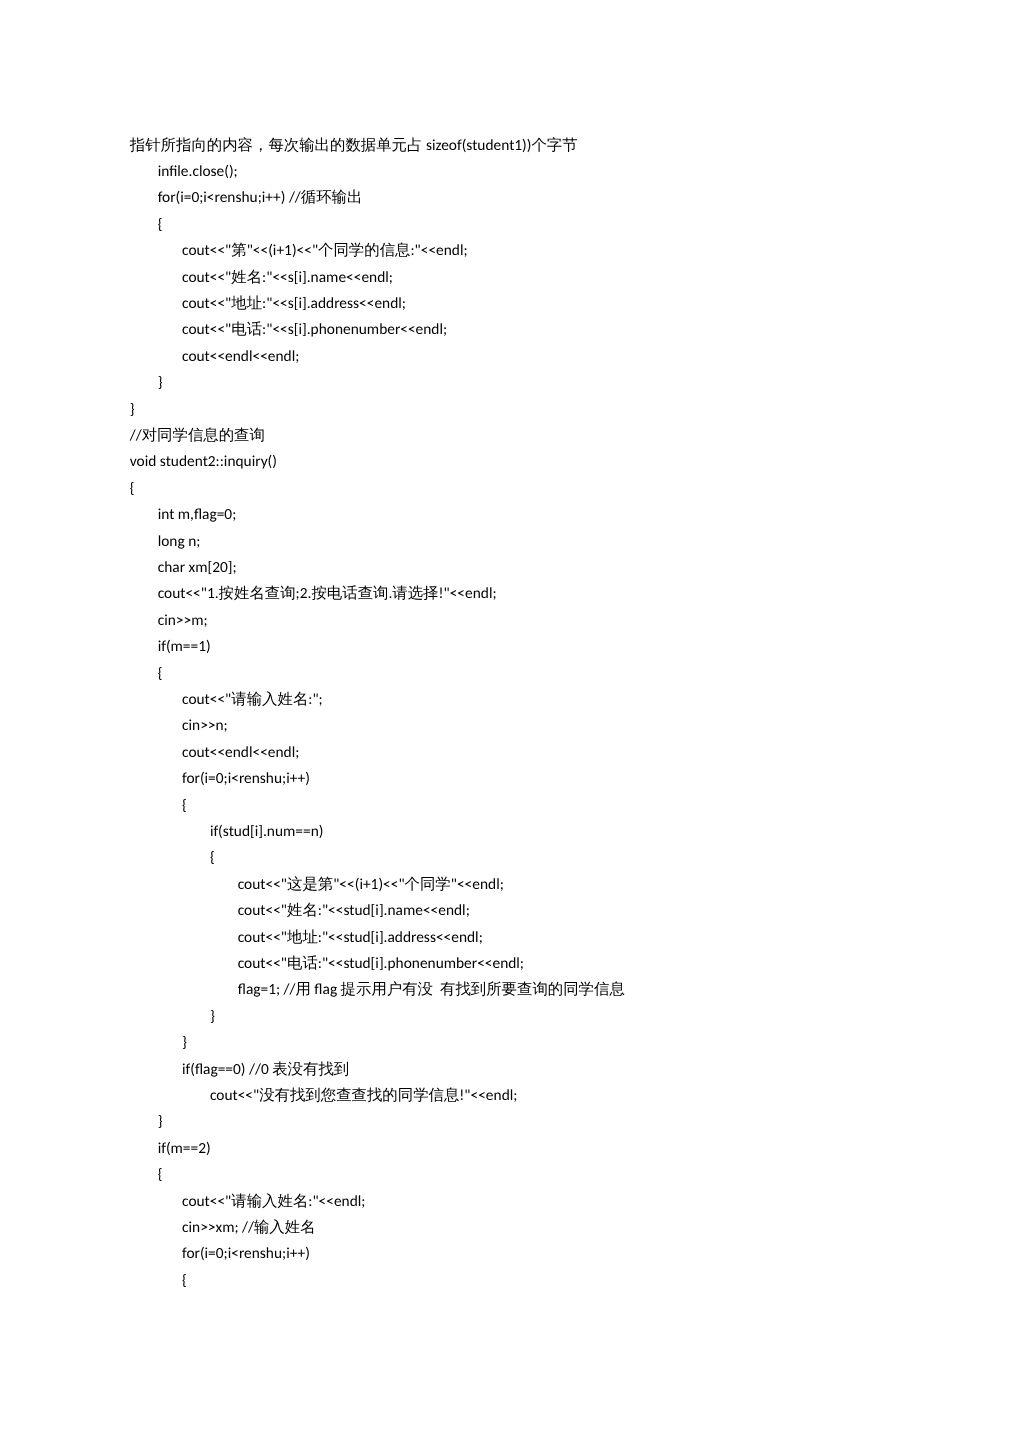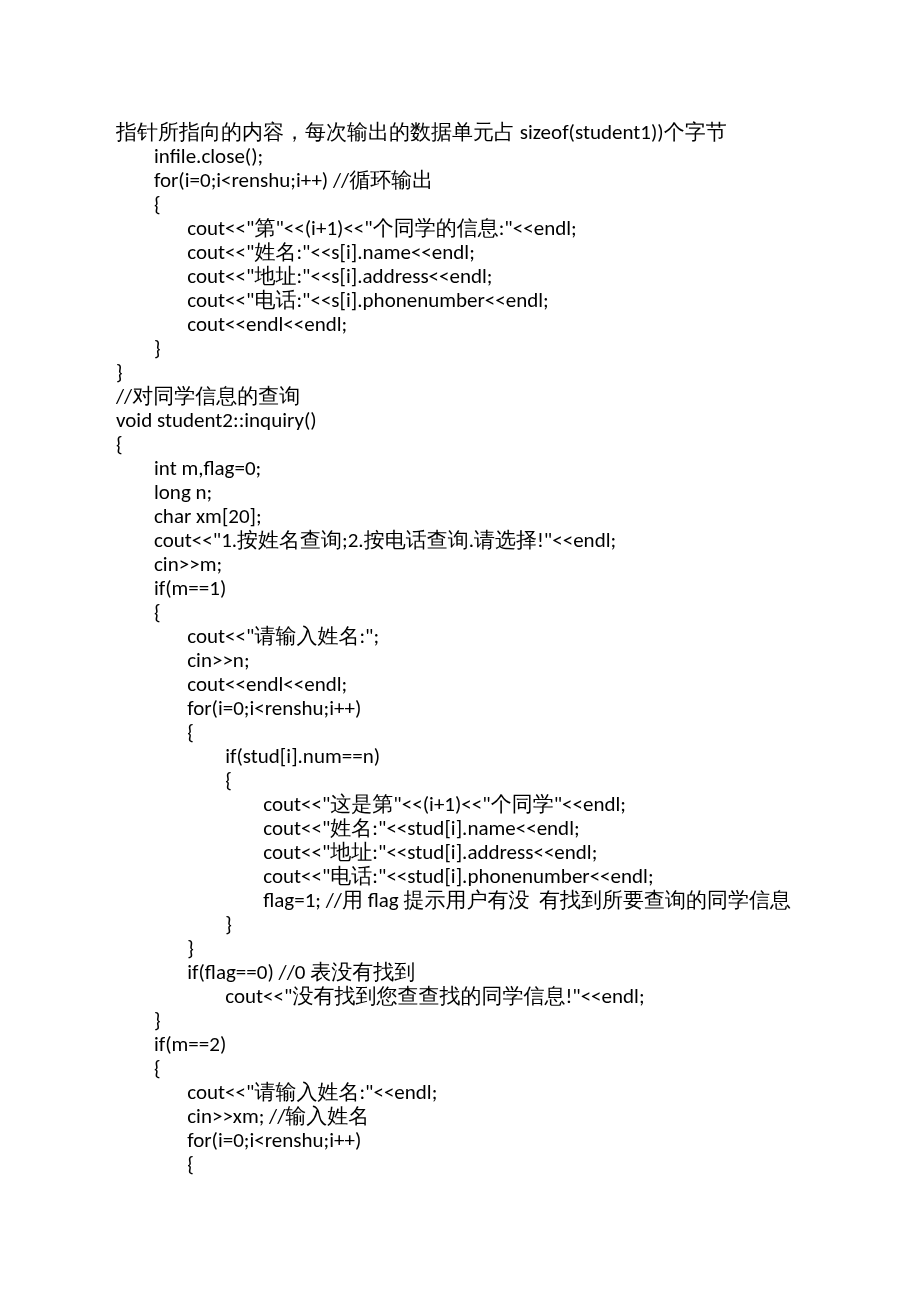--- a/index.html
+++ b/index.html
@@ -3,23 +3,24 @@
 <meta charset="utf-8">
 <style>
   body {
     margin: 0;
     padding: 0;
     background: #ffffff;
     font-family: "SimSun", "Calibri", "Arial", sans-serif;
     width: 920px;
   }
   .page {
-    padding: 120px 150px 120px 116px;
-    font-size: 21px;
+    padding: 120px 150px 120px 82px;
+    font-size: 14px;
     line-height: 24px;
     color: #000000;
     white-space: pre;
+    margin-left: 36px;
   }
 </style>
 </head>
 <body>
 
 <div class="page"><div>指针所指向的内容，每次输出的数据单元占 sizeof(student1))个字节</div><div>        infile.close();</div><div>        for(i=0;i&lt;renshu;i++) //循环输出</div><div>        {</div><div>               cout&lt;&lt;"第"&lt;&lt;(i+1)&lt;&lt;"个同学的信息:"&lt;&lt;endl;</div><div>               cout&lt;&lt;"姓名:"&lt;&lt;s[i].name&lt;&lt;endl;</div><div>               cout&lt;&lt;"地址:"&lt;&lt;s[i].address&lt;&lt;endl;</div><div>               cout&lt;&lt;"电话:"&lt;&lt;s[i].phonenumber&lt;&lt;endl;</div><div>               cout&lt;&lt;endl&lt;&lt;endl;</div><div>        }</div><div>}</div><div>//对同学信息的查询</div><div>void student2::inquiry()</div><div>{</div><div>        int m,flag=0;</div><div>        long n;</div><div>        char xm[20];</div><div>        cout&lt;&lt;"1.按姓名查询;2.按电话查询.请选择!"&lt;&lt;endl;</div><div>        cin&gt;&gt;m;</div><div>        if(m==1)</div><div>        {</div><div>               cout&lt;&lt;"请输入姓名:";</div><div>               cin&gt;&gt;n;</div><div>               cout&lt;&lt;endl&lt;&lt;endl;</div><div>               for(i=0;i&lt;renshu;i++)</div><div>               {</div><div>                       if(stud[i].num==n)</div><div>                       {</div><div>                               cout&lt;&lt;"这是第"&lt;&lt;(i+1)&lt;&lt;"个同学"&lt;&lt;endl;</div><div>                               cout&lt;&lt;"姓名:"&lt;&lt;stud[i].name&lt;&lt;endl;</div><div>                               cout&lt;&lt;"地址:"&lt;&lt;stud[i].address&lt;&lt;endl;</div><div>                               cout&lt;&lt;"电话:"&lt;&lt;stud[i].phonenumber&lt;&lt;endl;</div><div>                               flag=1; //用 flag 提示用户有没  有找到所要查询的同学信息</div><div>                       }</div><div>               }</div><div>               if(flag==0) //0 表没有找到</div><div>                       cout&lt;&lt;"没有找到您查查找的同学信息!"&lt;&lt;endl;</div><div>        }</div><div>        if(m==2)</div><div>        {</div><div>               cout&lt;&lt;"请输入姓名:"&lt;&lt;endl;</div><div>               cin&gt;&gt;xm; //输入姓名</div><div>               for(i=0;i&lt;renshu;i++)</div><div>               {</div></div>
 
 </body></html>

